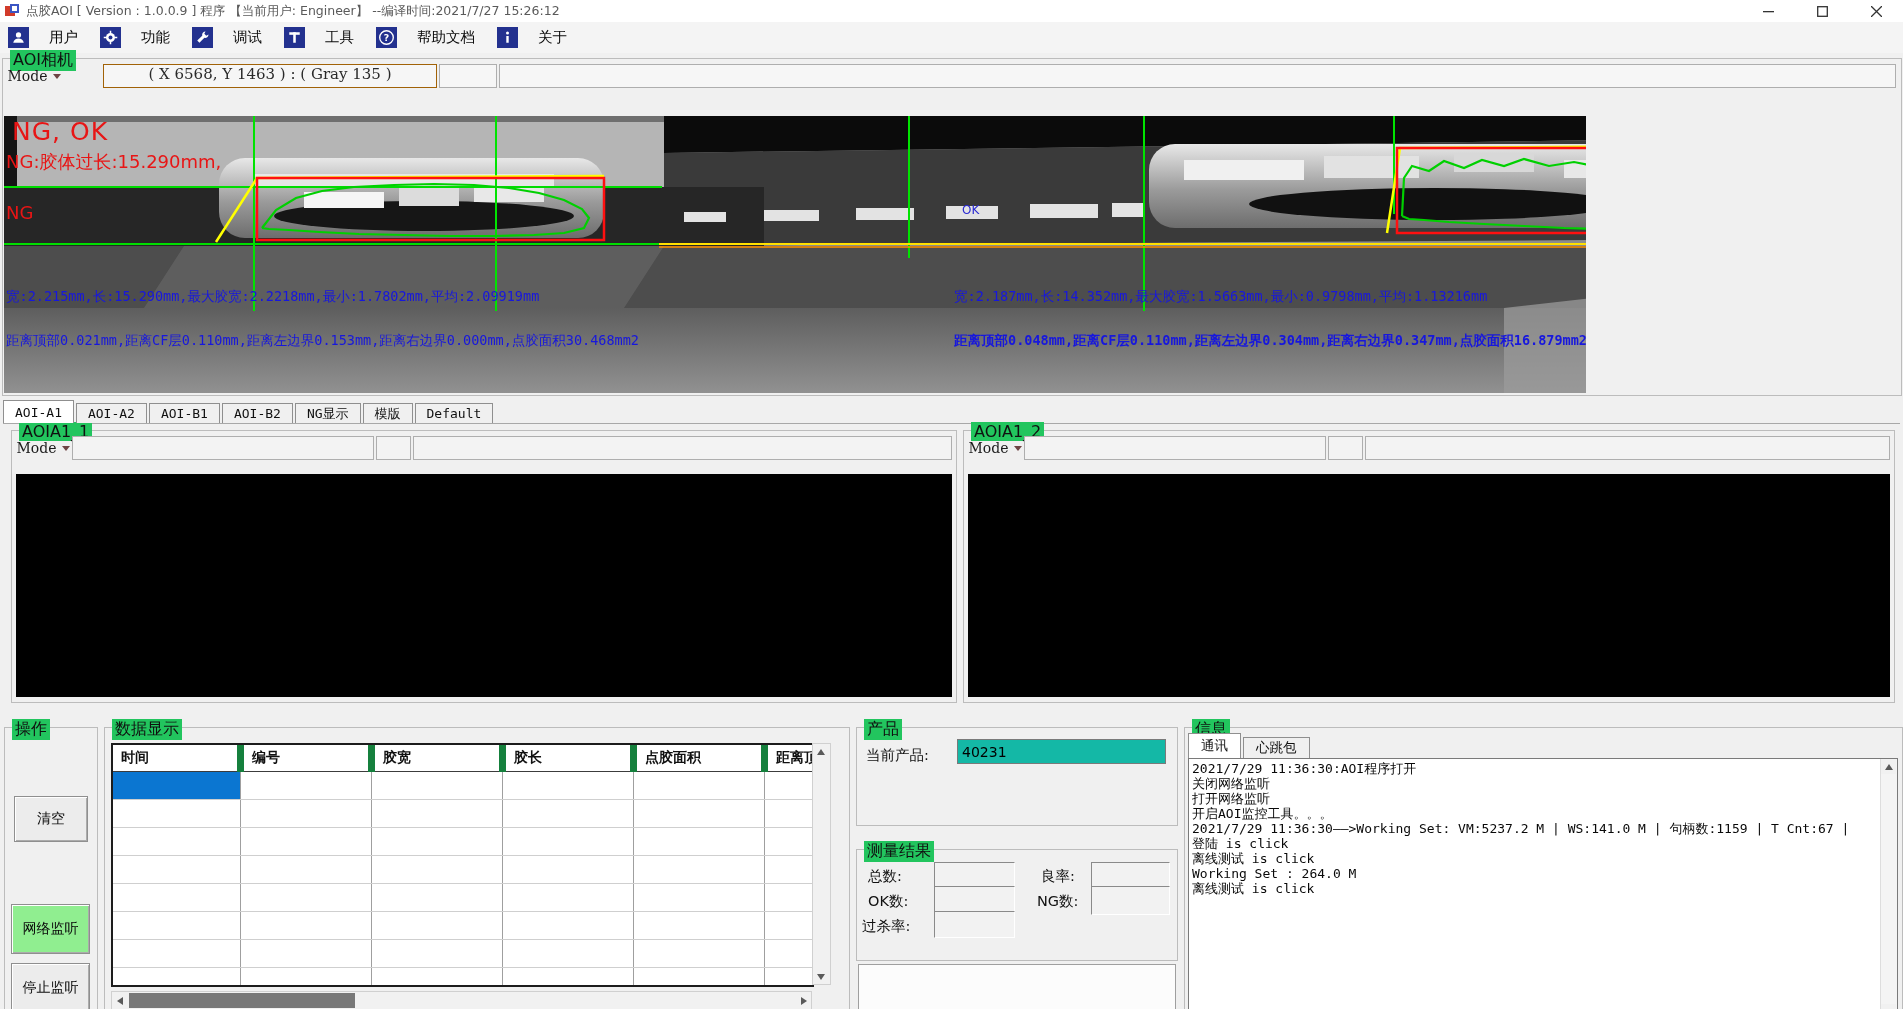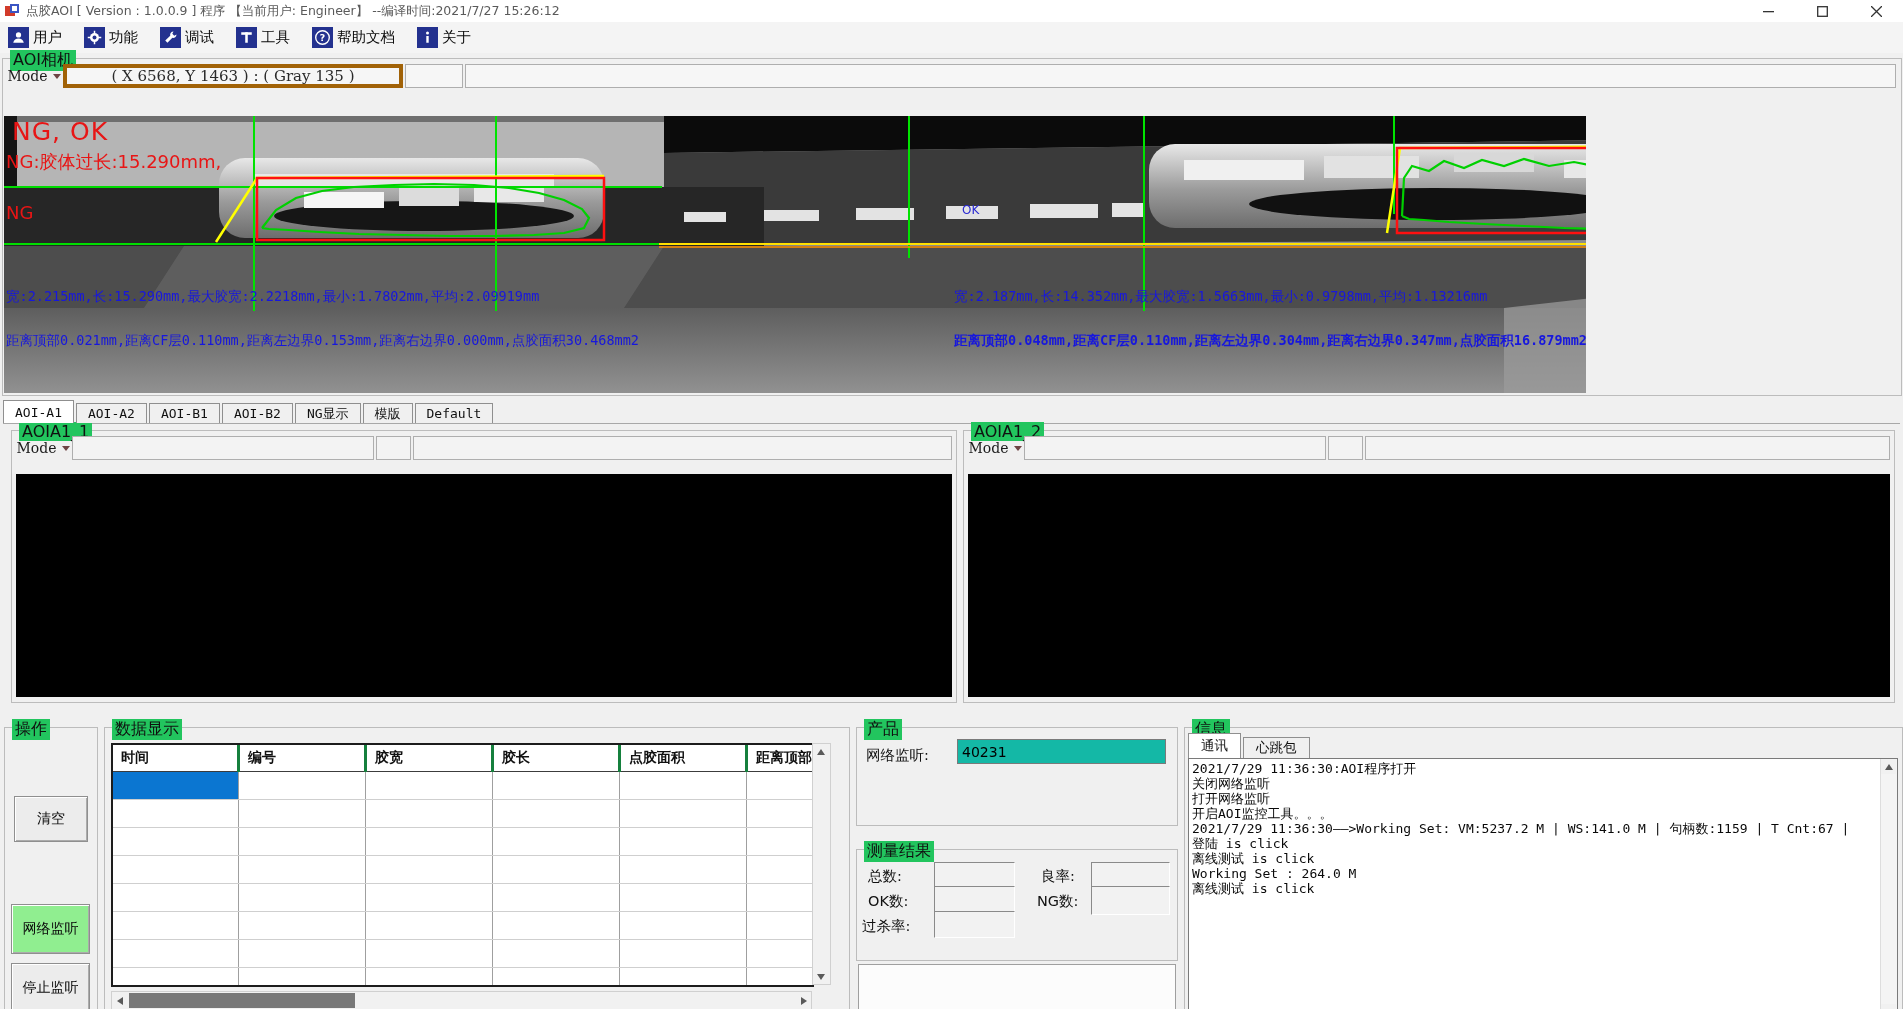--- a/index.html
+++ b/index.html
@@ -9,35 +9,35 @@
   
   .titlebar{position:absolute;left:0;top:0;width:100%;height:22px;background:#ffffff;display:flex;align-items:center;}
   .app-icon{width:16px;height:16px;margin:0 6px 0 4px;}
   .title-text{font-size:12.5px;color:#5a5a5a;white-space:nowrap;}
   .win-controls{position:absolute;right:0;top:0;height:22px;display:flex;}
   .win-btn{width:54px;height:22px;display:flex;align-items:center;justify-content:center;}
 
   
   .toolbar{position:absolute;left:0;top:22px;width:100%;height:31px;background:#f4f4f4;
            display:flex;align-items:center;padding-left:8px;gap:22px;box-sizing:border-box;}
-  .tool-item{display:flex;align-items:center;gap:4px;font-size:14.5px;color:#0a0a0a;cursor:default;}
+  .tool-item{display:flex;align-items:center;gap:20px;font-size:14.5px;color:#0a0a0a;cursor:default;}
   .tool-icon{width:21px;height:21px;background:#23318f;display:flex;align-items:center;justify-content:center;}
 
   
   .groupbox{position:absolute;border:1px solid #bcbcbc;}
   .grouplabel{position:absolute;top:-9px;left:7px;background:#22c55e;padding:0 3px;font-size:16px;color:#101010;white-space:nowrap;}
 
   
   .camera-group{left:2px;top:58px;width:1898px;height:336px;}
   .mode-row{position:absolute;left:4px;top:5px;right:5px;height:24px;display:flex;gap:2px;}
   .mode-btn{width:54px;display:flex;align-items:center;justify-content:center;gap:5px;
             font:14px "DejaVu Serif","Liberation Serif",serif;color:#1a1a1a;}
   .caret{width:0;height:0;border-left:4px solid transparent;border-right:4px solid transparent;border-top:5px solid #6e4444;}
-  .coord-box{width:332px;border:4px solid #a16207;background:#f6f6f6;display:flex;align-items:center;justify-content:center;
-             font:15px "DejaVu Serif","Liberation Serif",serif;color:#2a2a2a;}
+  .coord-box{width:332px;border:1px solid #a16207;background:#f6f6f6;display:flex;align-items:flex-start;justify-content:center;
+             font:15px "DejaVu Serif","Liberation Serif",serif;color:#2a2a2a;margin-left:40px;}
   .small-box{width:56px;border:1px solid #aeaeae;background:#f6f6f6;}
   .long-box{flex:1;border:1px solid #aeaeae;background:#f6f6f6;}
 
   .image-area{position:absolute;left:1px;top:57px;width:1582px;height:277px;background:#8c8c8c;overflow:hidden;}
   .cam-svg{position:absolute;left:0;top:0;width:1895px;height:277px;}
   .cam-text{position:absolute;white-space:nowrap;line-height:1.1;}
   .t-status{left:8px;top:2px;font-size:25px;color:#e81515;letter-spacing:1px;}
   .t-ngreason{left:2px;top:36px;font-size:18px;color:#e81515;}
   .t-ng{left:2px;top:87px;font-size:18px;color:#e81515;}
   .t-ok{left:958px;top:88px;font-size:12px;color:#2a2ad2;}
@@ -67,21 +67,21 @@
           background:#ececec;border:1px solid #8f8f8f;box-shadow:inset 1px 1px 0 #ffffff,inset -1px -1px 0 #ababab;}
   .btn-clear{left:9px;top:68px;width:72px;height:44px;}
   .btn-listen{left:6px;top:176px;width:77px;height:48px;background:#90ee90;}
   .btn-stop{left:6px;top:235px;width:77px;height:48px;}
 
   
   .data-group{left:104px;top:727px;width:744px;height:290px;}
   .table-wrap{position:absolute;left:6px;top:15px;width:699px;height:240px;border:2px solid #1c1c1c;background:#fff;overflow:hidden;}
   table.grid{border-collapse:collapse;table-layout:fixed;width:696px;}
   table.grid th{width:116px;height:26px;font-size:14px;font-weight:bold;text-align:left;padding:0 0 0 8px;
-                border-right:3px solid #15803d;border-bottom:1px solid #3c3c3c;background:#fff;}
+                border-right:7px solid #15803d;border-bottom:1px solid #3c3c3c;background:#fff;}
   table.grid td{height:25px;border-right:1px solid #9f9f9f;border-bottom:1px solid #cfcfcf;}
   td.selected{background:#0b76d1;}
   .vscroll{position:absolute;left:707px;top:15px;width:17px;height:240px;background:#f1f1f1;border:1px solid #d0d0d0;}
   .hscroll{position:absolute;left:6px;top:263px;width:699px;height:17px;background:#f1f1f1;border:1px solid #d0d0d0;display:flex;align-items:center;}
   .scroll-btn{width:15px;height:15px;background:#f1f1f1;display:flex;align-items:center;justify-content:center;flex:none;}
   .vscroll .scroll-btn{position:absolute;left:0;}
   .hthumb{position:absolute;left:17px;top:1px;width:226px;height:15px;background:#787878;}
   .tri{width:0;height:0;}
   .tri.up{border-left:4px solid transparent;border-right:4px solid transparent;border-bottom:6px solid #5a5a5a;}
   .tri.down{border-left:4px solid transparent;border-right:4px solid transparent;border-top:6px solid #5a5a5a;}
@@ -448,21 +448,21 @@
         </div>
       <div class="hthumb"></div>
       <div class="scroll-btn" style="margin-left:auto;">
           <span class="tri right"></span>
         </div>
     </div>
   </div>
 
   <div class="groupbox product-group">
     <span class="grouplabel">产品</span>
-    <span class="prod-label">网络监听:</span>
+    <span class="prod-label">当前产品:</span>
     <input class="prod-input" value="40231" style="">
   </div>
 
   <div class="groupbox results-group">
     <span class="grouplabel">测量结果</span>
     <span class="res-label" style="left:11px;top:17px;">总数:</span>
     <div class="sunken" style="left:77px;top:12px;width:79px;height:24px;"></div>
     <span class="res-label" style="left:184px;top:17px;">良率:</span>
     <div class="sunken" style="left:234px;top:12px;width:77px;height:24px;"></div>
     <span class="res-label" style="left:11px;top:42px;">OK数:</span>

